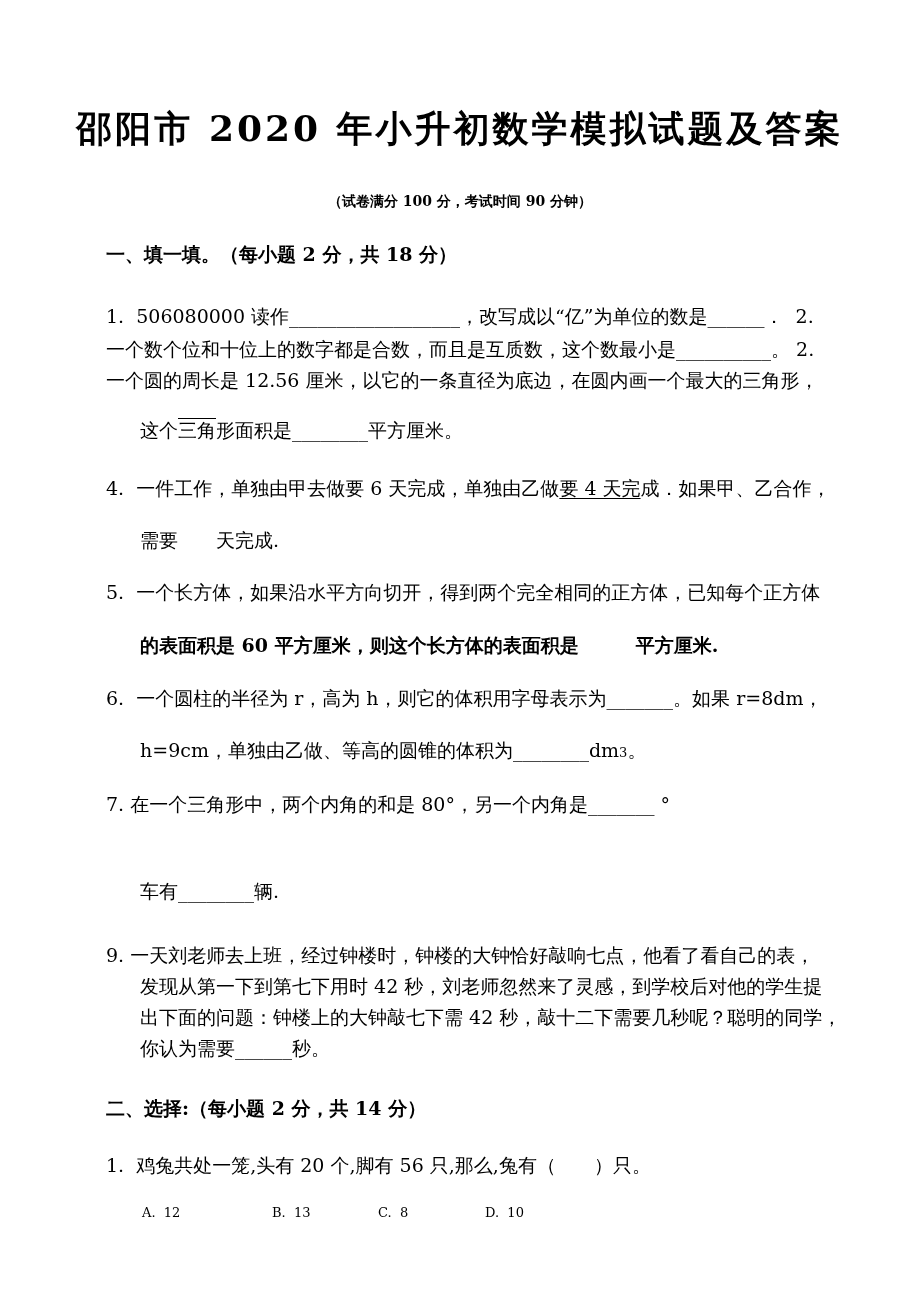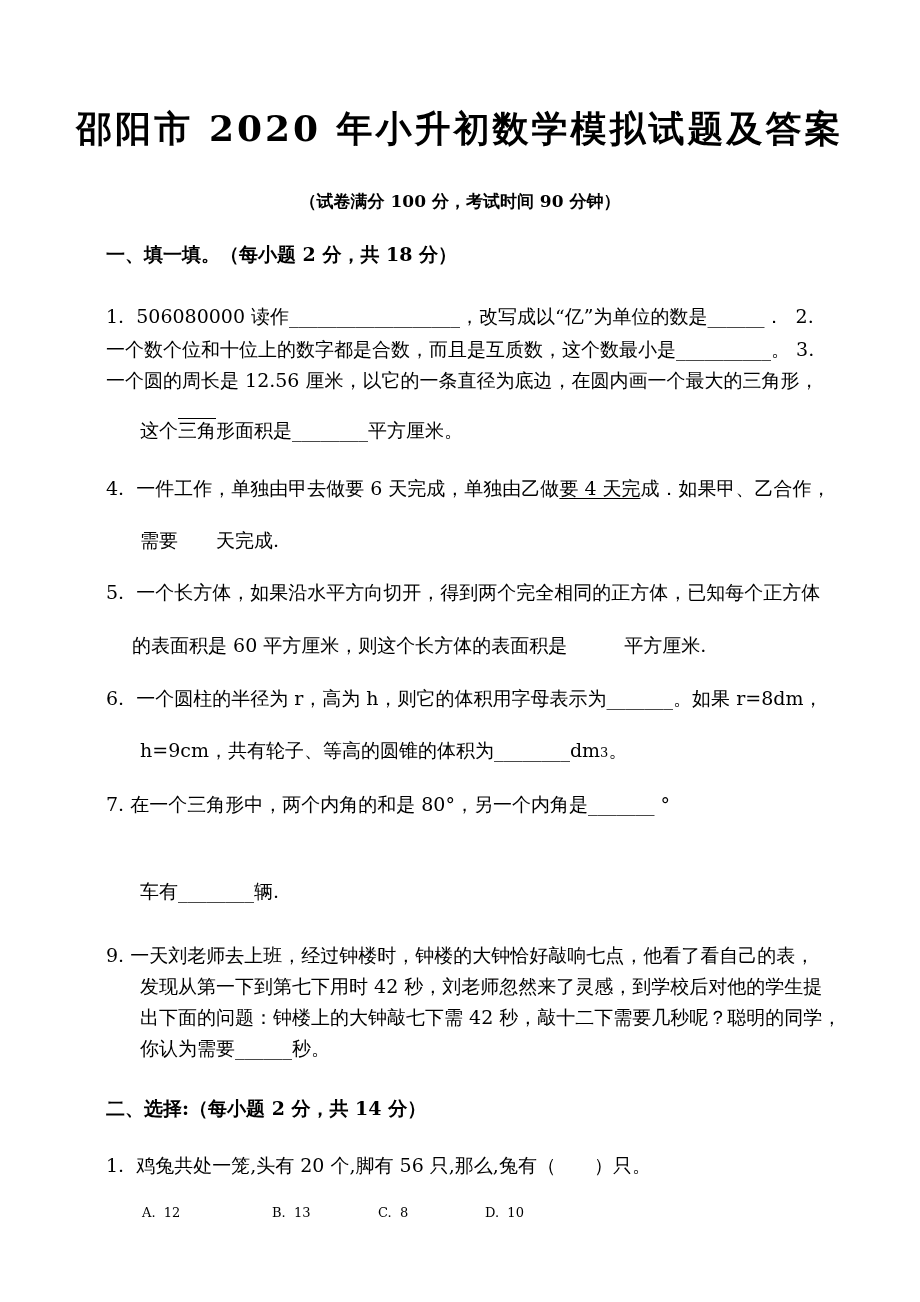--- a/index.html
+++ b/index.html
@@ -29,21 +29,21 @@
     line-height:44px;
     font-weight:bold;
     letter-spacing:3px;
     white-space:pre;
   }
   .doc-subtitle {
     position:absolute;
     top:190px; left:0;
     width:100%;
     text-align:center;
-    font-size:17px;
+    font-size:14px;
     line-height:22px;
     font-weight:bold;
     white-space:pre;
   }
   .heading { font-weight:bold; }
   .ovl { text-decoration:overline; }
   .unl { text-decoration:underline; text-underline-offset:3px; }
   .exp { font-size:13px; }
   .opt { position:absolute; top:0; font-size:13px; white-space:pre; }
 </style>
@@ -51,32 +51,32 @@
 <body>
 
 <div class="page">
 
   <div class="doc-title">邵阳市 2020 年小升初数学模拟试题及答案</div>
   <div class="doc-subtitle">（试卷满分 100 分，考试时间 90 分钟）</div>
 
   <div class="line heading" style="top:243px; left:106px;">一、填一填。（每小题 2 分，共 18 分）</div>
 
   <div class="line" style="top:305px; left:106px;">1.  506080000 读作__________________，改写成以“亿”为单位的数是______．  2.</div>
-  <div class="line" style="top:338px; left:106px;">一个数个位和十位上的数字都是合数，而且是互质数，这个数最小是__________。 3.</div>
+  <div class="line" style="top:338px; left:106px;">一个数个位和十位上的数字都是合数，而且是互质数，这个数最小是__________。 2.</div>
   <div class="line" style="top:369px; left:106px;">一个圆的周长是 12.56 厘米，以它的一条直径为底边，在圆内画一个最大的三角形，</div>
   <div class="line" style="top:419px; left:140px;text-align:right;"><span>这个</span><span class="ovl">三角</span><span>形面积是________平方厘米。</span></div>
 
   <div class="line" style="top:477px; left:106px;"><span>4.  一件工作，单独由甲去做要 6 天完成，单独由乙做</span><span class="unl">要 4 天完</span><span>成．如果甲、乙合作，</span></div>
   <div class="line" style="top:529px; left:140px;">需要　　天完成.</div>
 
   <div class="line" style="top:581px; left:106px;">5.  一个长方体，如果沿水平方向切开，得到两个完全相同的正方体，已知每个正方体</div>
-  <div class="line" style="top:634px; left:132px;">的表面积是 60 平方厘米，则这个长方体的表面积是　　　平方厘米.</div>
+  <div class="line" style="top:634px; left:140px;font-weight:bold;">的表面积是 60 平方厘米，则这个长方体的表面积是　　　平方厘米.</div>
 
   <div class="line" style="top:687px; left:106px;">6.  一个圆柱的半径为 r，高为 h，则它的体积用字母表示为_______。如果 r=8dm，</div>
-  <div class="line" style="top:739px; left:140px;"><span>h=9cm，共有轮子、等高的圆锥的体积为________dm</span><span class="exp">3</span><span>。</span></div>
+  <div class="line" style="top:739px; left:140px;"><span>h=9cm，单独由乙做、等高的圆锥的体积为________dm</span><span class="exp">3</span><span>。</span></div>
 
   <div class="line" style="top:793px; left:106px;">7. 在一个三角形中，两个内角的和是 80°，另一个内角是_______ °</div>
 
   <div class="line" style="top:880px; left:140px;">车有________辆.</div>
 
   <div class="line" style="top:944px; left:106px;">9. 一天刘老师去上班，经过钟楼时，钟楼的大钟恰好敲响七点，他看了看自己的表，</div>
   <div class="line" style="top:975px; left:140px;">发现从第一下到第七下用时 42 秒，刘老师忽然来了灵感，到学校后对他的学生提</div>
   <div class="line" style="top:1006px; left:140px;">出下面的问题：钟楼上的大钟敲七下需 42 秒，敲十二下需要几秒呢？聪明的同学，</div>
   <div class="line" style="top:1037px; left:140px;">你认为需要______秒。</div>
 

